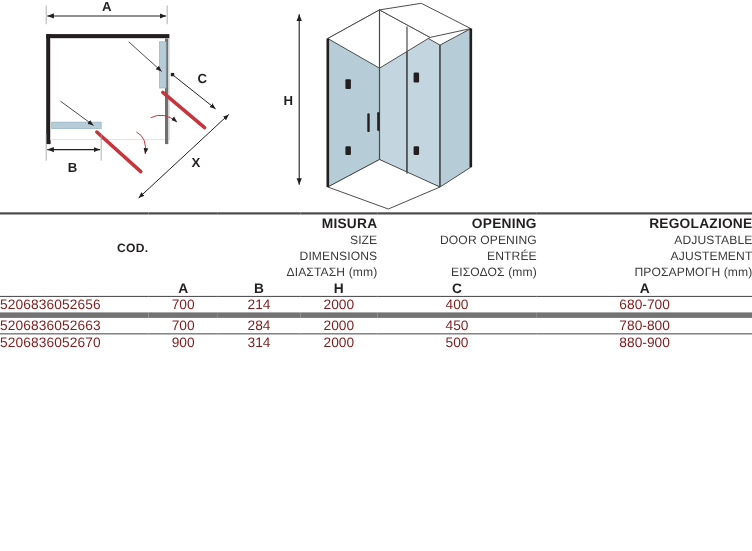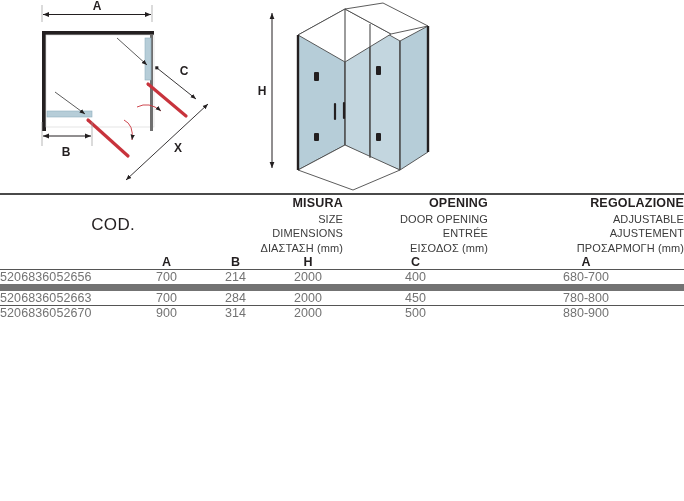--- a/index.html
+++ b/index.html
@@ -41,39 +41,39 @@
     font-size:12.5px;font-weight:bold;letter-spacing:.2px;color:#231f20;
     display:block;
   }
   .hdr-sub{
     font-size:11px;color:#3b3b3b;display:block;letter-spacing:.1px;
   }
   .cod-cell{
     text-align:center;vertical-align:middle;
   }
   .cod-label{
-    font-size:17px;font-weight:normal;letter-spacing:.3px;margin-top:40px;
+    font-size:11px;font-weight:bold;letter-spacing:.3px;margin-top:40px;
   }
   .subhdr td{
     text-align:center;
     font-size:12.5px;font-weight:bold;
     padding-bottom:5px;padding-top:2px;
   }
   .row-cell{
     text-align:center;
     font-size:12.5px;
     padding-top:6px;padding-bottom:6px;
-    color:#737373;
+    color:#7f1d1d;
   }
   .row-cell.code{
     text-align:left;padding-left:4px;letter-spacing:.1px;
   }
   .rule-top{border-top:2.2px solid #4a4a4a;text-align:right;}
   .rule-mid{border-top:1.6px solid #555555;}
-  .rule-thin{border-top:7px solid #737373;}
+  .rule-thin{border-top:5px solid #737373;}
 </style>
 </head>
 <body>
 
 <div id="drawings">
 
   <svg id="plan-view" viewBox="0 0 250 193">
     <defs>
       <marker id="arrS" markerWidth="7" markerHeight="7" refX="6" refY="3" orient="auto">
         <path d="M6,3 L0,0.6 L0,5.4 Z" fill="#231f20"></path>

